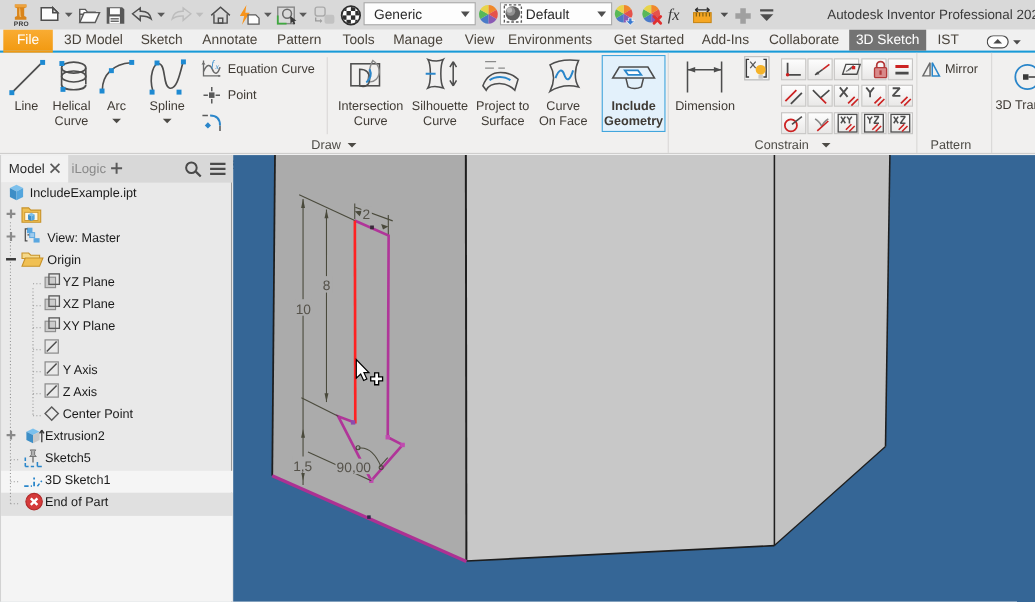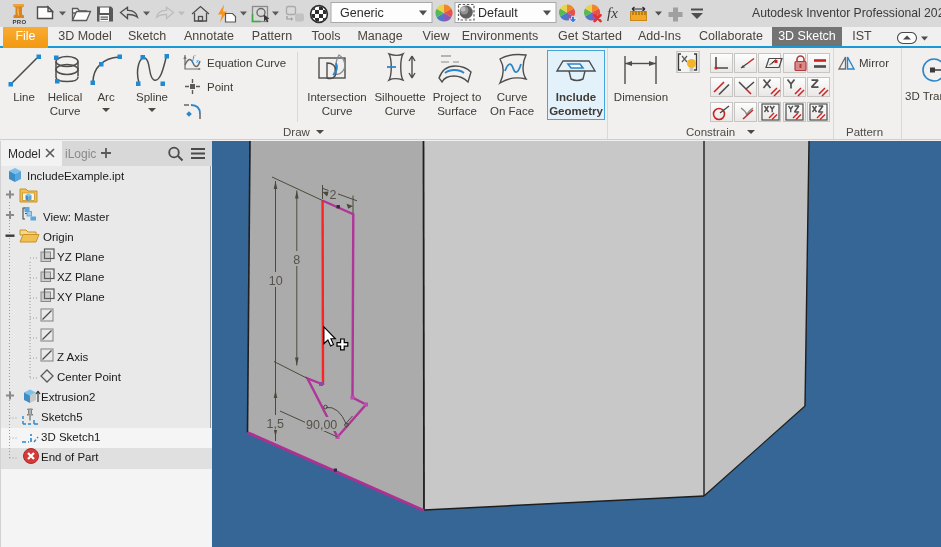--- a/index.html
+++ b/index.html
@@ -562,20 +562,23 @@
       </div>
     <div class="trow" style="top:127px;">
         <span class="txt" style="left:56px;">XZ Plane</span>
       </div>
     <div class="trow" style="top:107px;">
         <span class="txt" style="left:56px;">YZ Plane</span>
       </div>
     <div class="trow" style="top:147px;">
         <span class="txt" style="left:56px;">XY Plane</span>
       </div>
+    <div class="trow" style="top:187px;">
+        <span class="txt" style="left:56px;">Y Axis</span>
+      </div>
     <div class="trow" style="top:207px;">
         <span class="txt" style="left:56px;">Z Axis</span>
       </div>
     <div class="trow" style="top:227px;">
         <span class="txt" style="left:56px;">Center Point</span>
       </div>
     <div class="trow" style="top:246.5px;">
         <span class="txt" style="left:40px;">Extrusion2</span>
       </div>
     <div class="trow" style="top:266.5px;">

